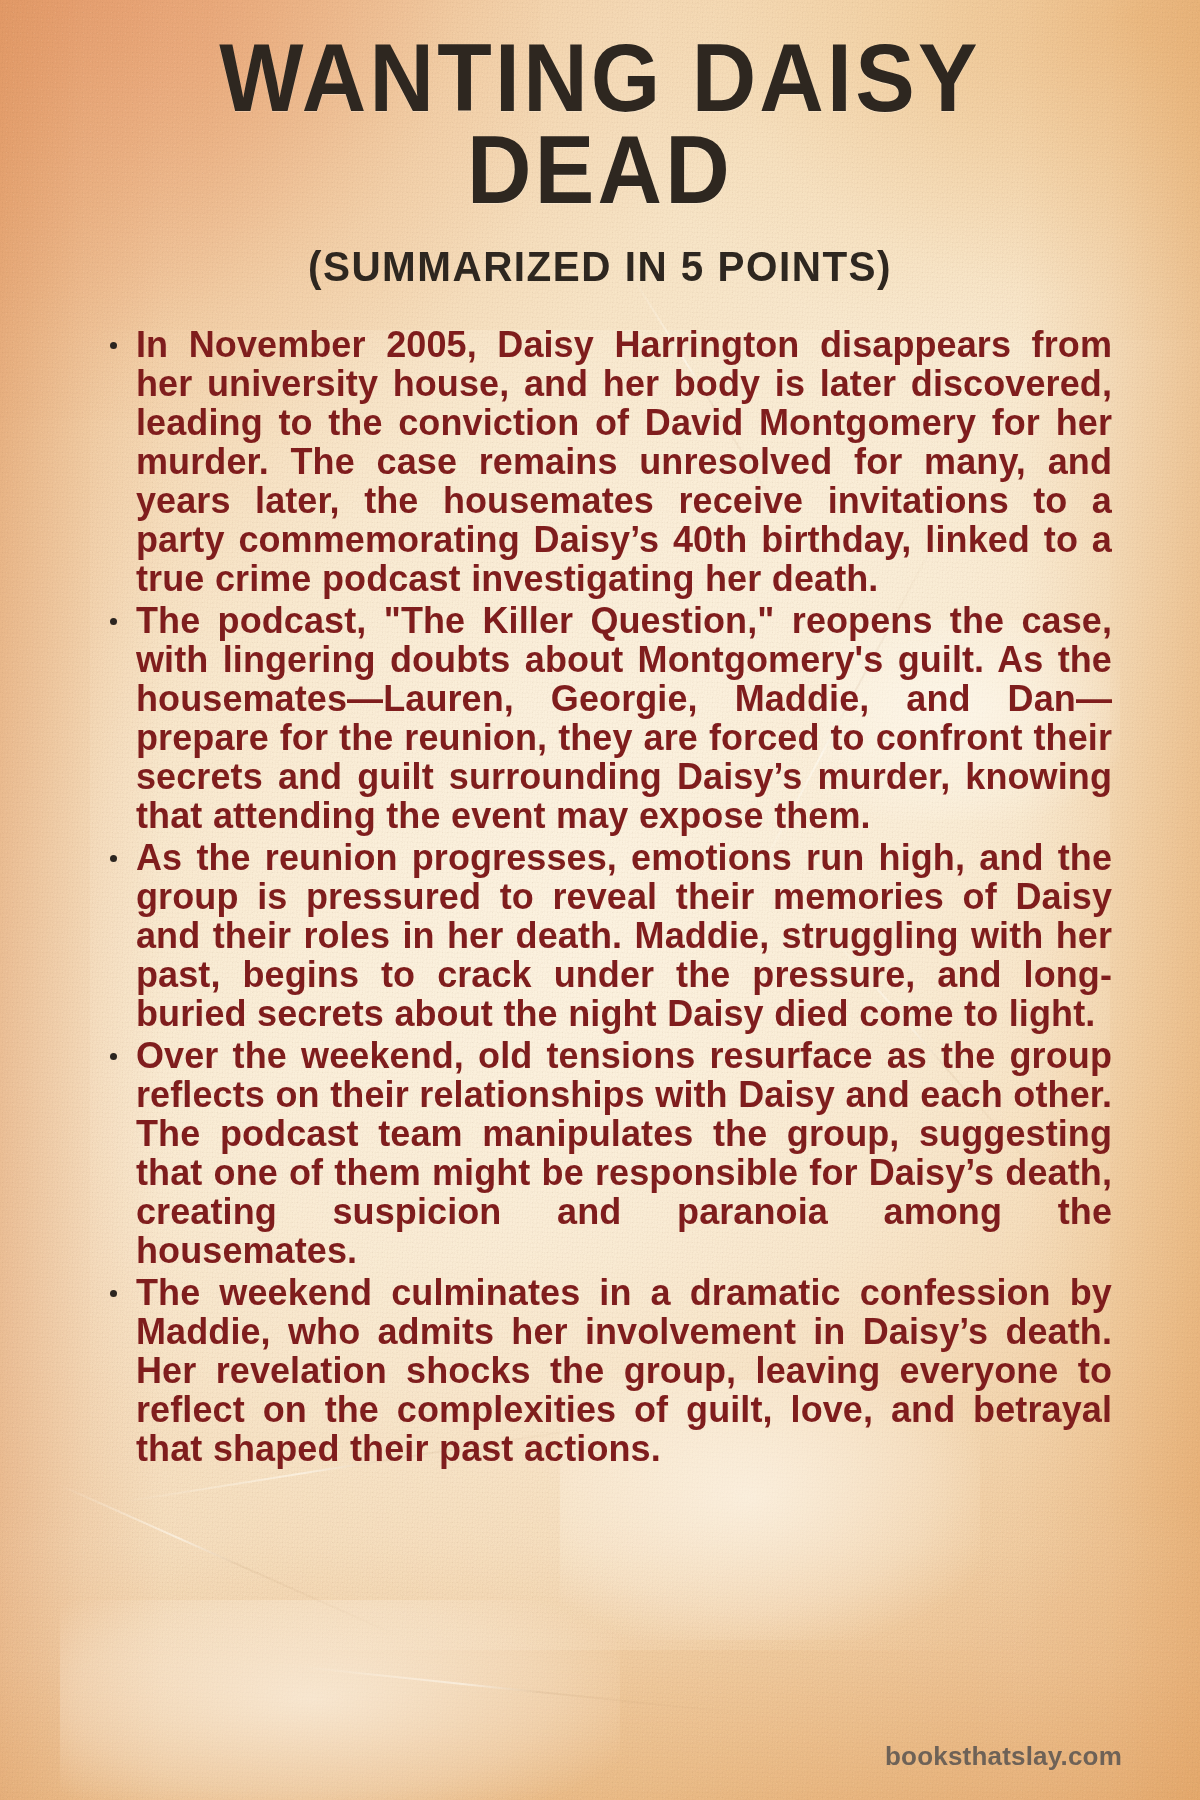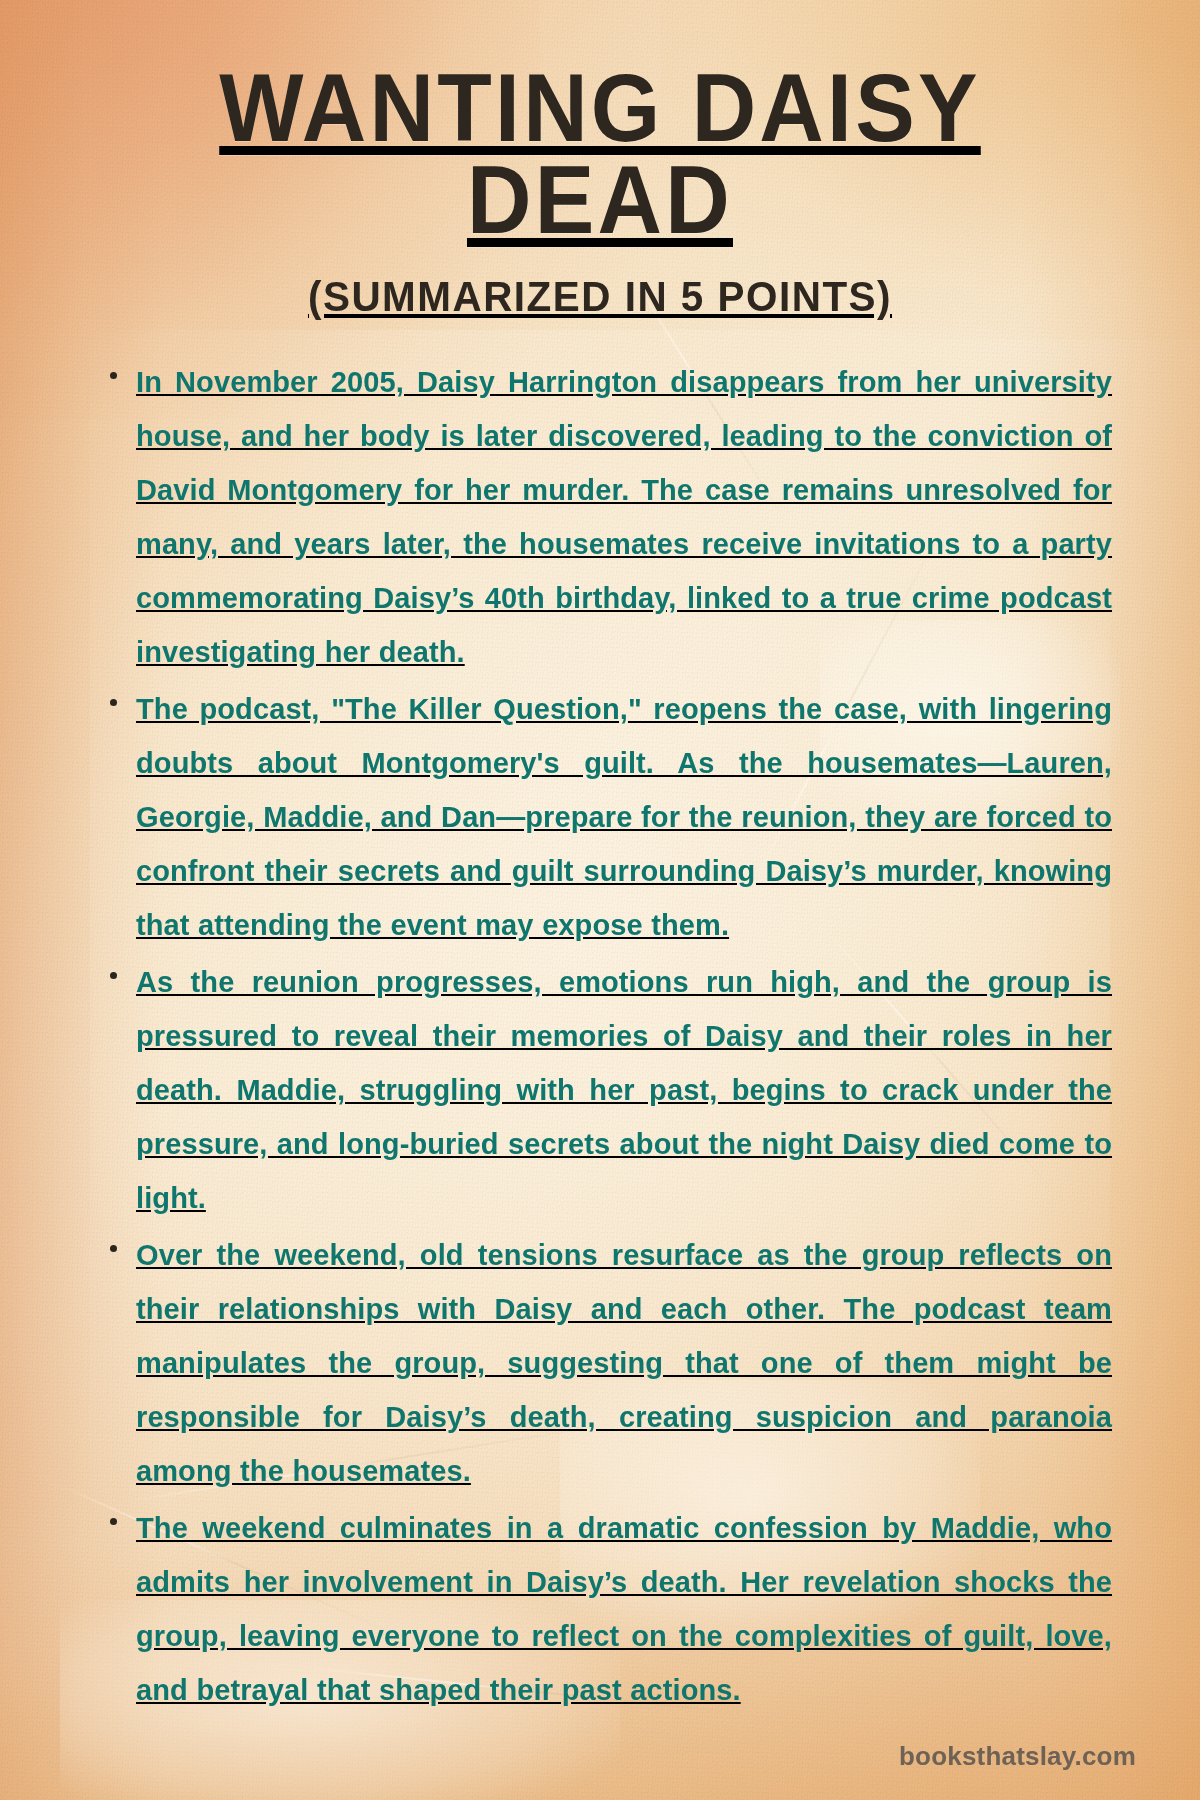--- a/index.html
+++ b/index.html
@@ -145,22 +145,21 @@
     pointer-events:none;
   }
   .patch-1 { left:560px; top:1380px; width:420px; height:260px; }
   .patch-2 { left:60px;  top:1600px; width:560px; height:220px; }
   .patch-3 { left:820px; top:620px;  width:300px; height:200px; }
 
   
   #content {
     position:relative; z-index:5;
     width:1200px; height:1325px;
-    padding:62px 74px 0 74px;
-    text-decoration:underline;
+    padding:32px 74px 0 74px;
   }
 
   .title-block { text-align:center; }
 
   .title {
     font-family:"Liberation Sans", sans-serif;
     font-weight:bold;
     font-size:96px;
     line-height:0.96;
     letter-spacing:3.5px;
@@ -188,41 +187,41 @@
     padding:0 14px 0 32px;
     list-style:none;
   }
 
   ul.points > li {
     position:relative;
     padding-left:30px;
     margin-bottom:3px;
     font-family:"Liberation Sans", sans-serif;
     font-weight:bold;
-    font-size:29px;
-    line-height:54px;
-    color:#0f766e;
+    font-size:36px;
+    line-height:39px;
+    color:#7f1d1d;
     text-align:justify;
     text-justify:inter-word;
     letter-spacing:0.1px;
     word-spacing:0.4px;
   }
   ul.points > li::before {
     content:"";
     position:absolute;
     left:4px; top:17px;
     width:7px; height:7px;
     border-radius:50%;
     background:#2b2520;
   }
   ul.points > li:last-child { margin-bottom:16px; }
 
   .watermark {
     position:absolute;
-    right:64px; bottom:28px;
+    right:78px; bottom:28px;
     font-family:"Liberation Sans", sans-serif;
     font-weight:bold;
     font-size:26px;
     letter-spacing:0.2px;
     color:#6e6257;
     z-index:6;
   }
 </style>
 </head>
 <body>

